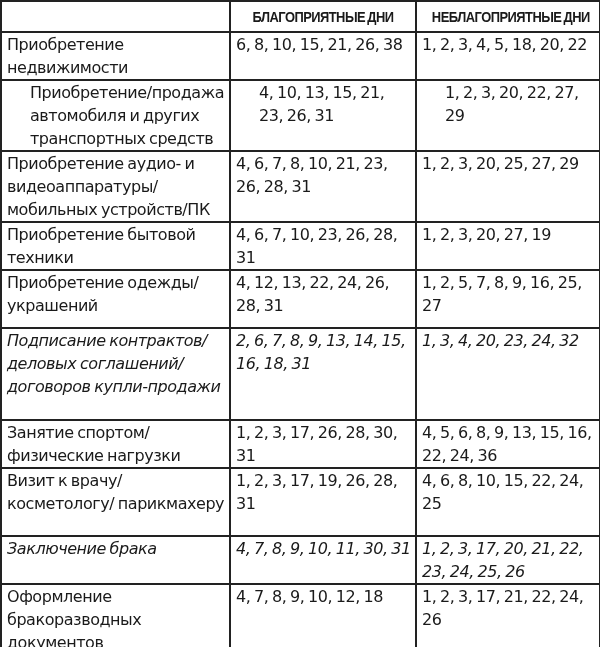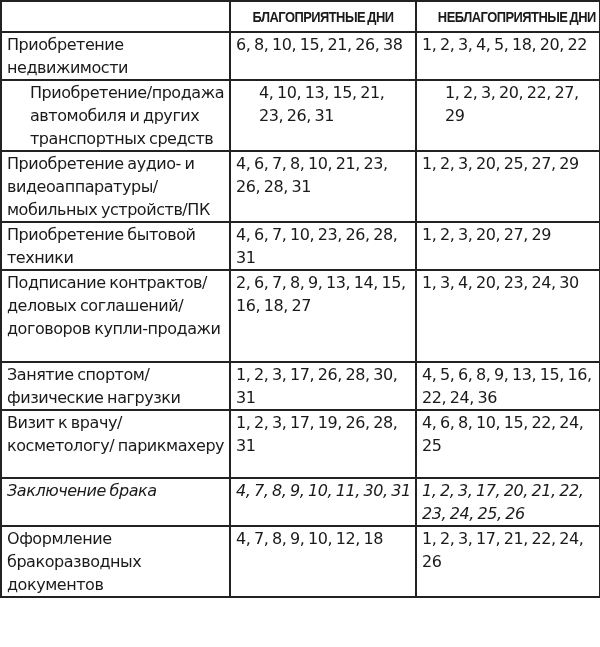--- a/index.html
+++ b/index.html
@@ -34,39 +34,39 @@
       text-align: left;
     }
     table.days-table th {
       font-family: "Liberation Sans", sans-serif;
       font-weight: bold;
       font-size: 15px;
       letter-spacing: -0.6px;
       text-align: center;
       vertical-align: middle;
       height: 29px;
-      padding: 0 8px;
+      padding: 0 2px;
       white-space: nowrap;
       transform-origin: center;
     }
     th .hdr {
       display: inline-block;
       transform: scaleX(0.86);
       transform-origin: center;
     }
     col.c1 { width: 229px; }
     col.c2 { width: 186px; }
     col.c3 { width: 184px; }
 
     tr.r1 td { height: 44px; }
     tr.r2 td { height: 67px; padding-left: 28px; }
     tr.r3 td { height: 67px; }
     tr.r4 td { height: 45px; }
     tr.r5 td { height: 56px; }
-    tr.r6 td { height: 90px; }
+    tr.r6 td { height: 90px; font-style: italic; }
     tr.r7 td { height: 46px; border-radius: 11px; }
     tr.r8 td { height: 66px; margin-left: 20px; }
     tr.r9 td { height: 45px; font-style: italic; }
     tr.r10 td { height: 68px; }
   </style>
 </head>
 <body>
 
 <table class="days-table">
   <colgroup>
@@ -93,26 +93,31 @@
       <td>1, 2, 3, 20, 22, 27, 29</td>
     </tr>
     <tr class="r3">
       <td>Приобретение аудио- и видеоаппаратуры/ мобильных устройств/ПК</td>
       <td>4, 6, 7, 8, 10, 21, 23, 26, 28, 31</td>
       <td>1, 2, 3, 20, 25, 27, 29</td>
     </tr>
     <tr class="r4">
       <td>Приобретение бытовой техники</td>
       <td>4, 6, 7, 10, 23, 26, 28, 31</td>
-      <td>1, 2, 3, 20, 27, 29</td>
+      <td>1, 2, 3, 20, 27, 19</td>
+    </tr>
+    <tr class="r5">
+      <td>Приобретение одежды/ украшений</td>
+      <td>4, 12, 13, 22, 24, 26, 28, 31</td>
+      <td>1, 2, 5, 7, 8, 9, 16, 25, 27</td>
     </tr>
     <tr class="r6">
       <td>Подписание контрактов/ деловых соглашений/ договоров купли-продажи</td>
-      <td>2, 6, 7, 8, 9, 13, 14, 15, 16, 18, 27</td>
-      <td>1, 3, 4, 20, 23, 24, 30</td>
+      <td>2, 6, 7, 8, 9, 13, 14, 15, 16, 18, 31</td>
+      <td>1, 3, 4, 20, 23, 24, 32</td>
     </tr>
     <tr class="r7">
       <td>Занятие спортом/ физические нагрузки</td>
       <td>1, 2, 3, 17, 26, 28, 30, 31</td>
       <td>4, 5, 6, 8, 9, 13, 15, 16, 22, 24, 36</td>
     </tr>
     <tr class="r8">
       <td>Визит к врачу/ косметологу/ парикмахеру</td>
       <td>1, 2, 3, 17, 19, 26, 28, 31</td>
       <td>4, 6, 8, 10, 15, 22, 24, 25</td>

